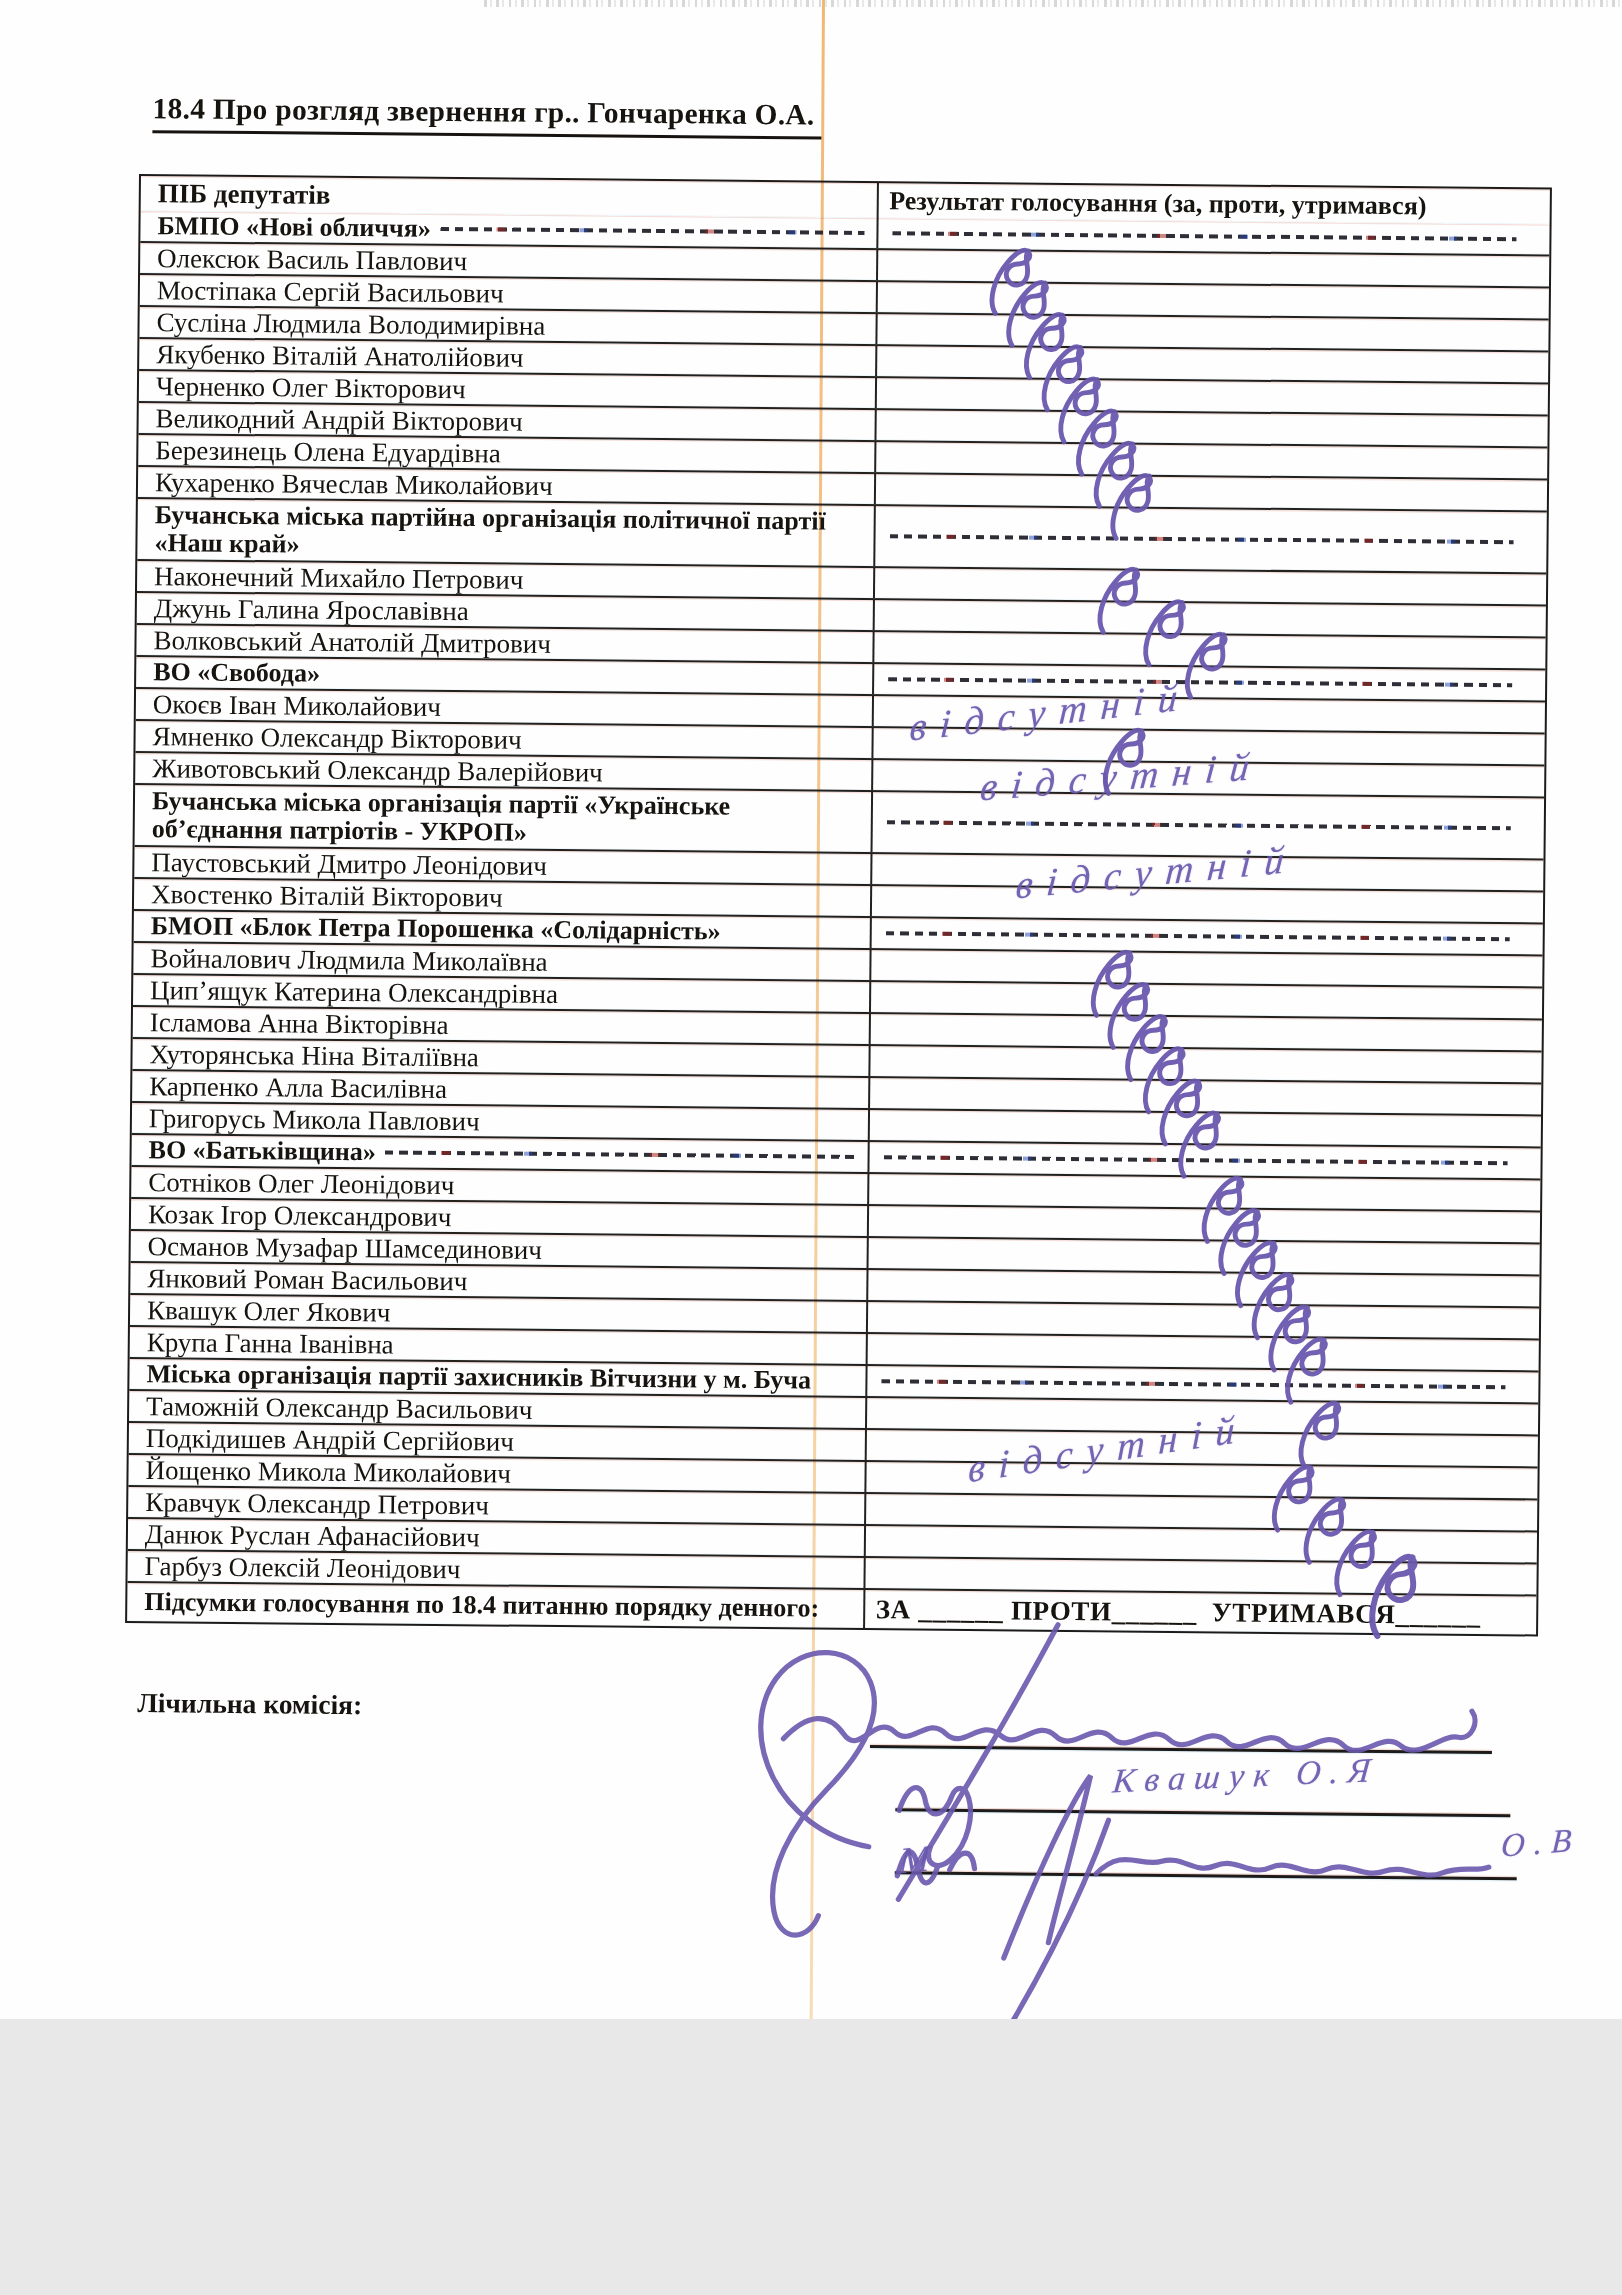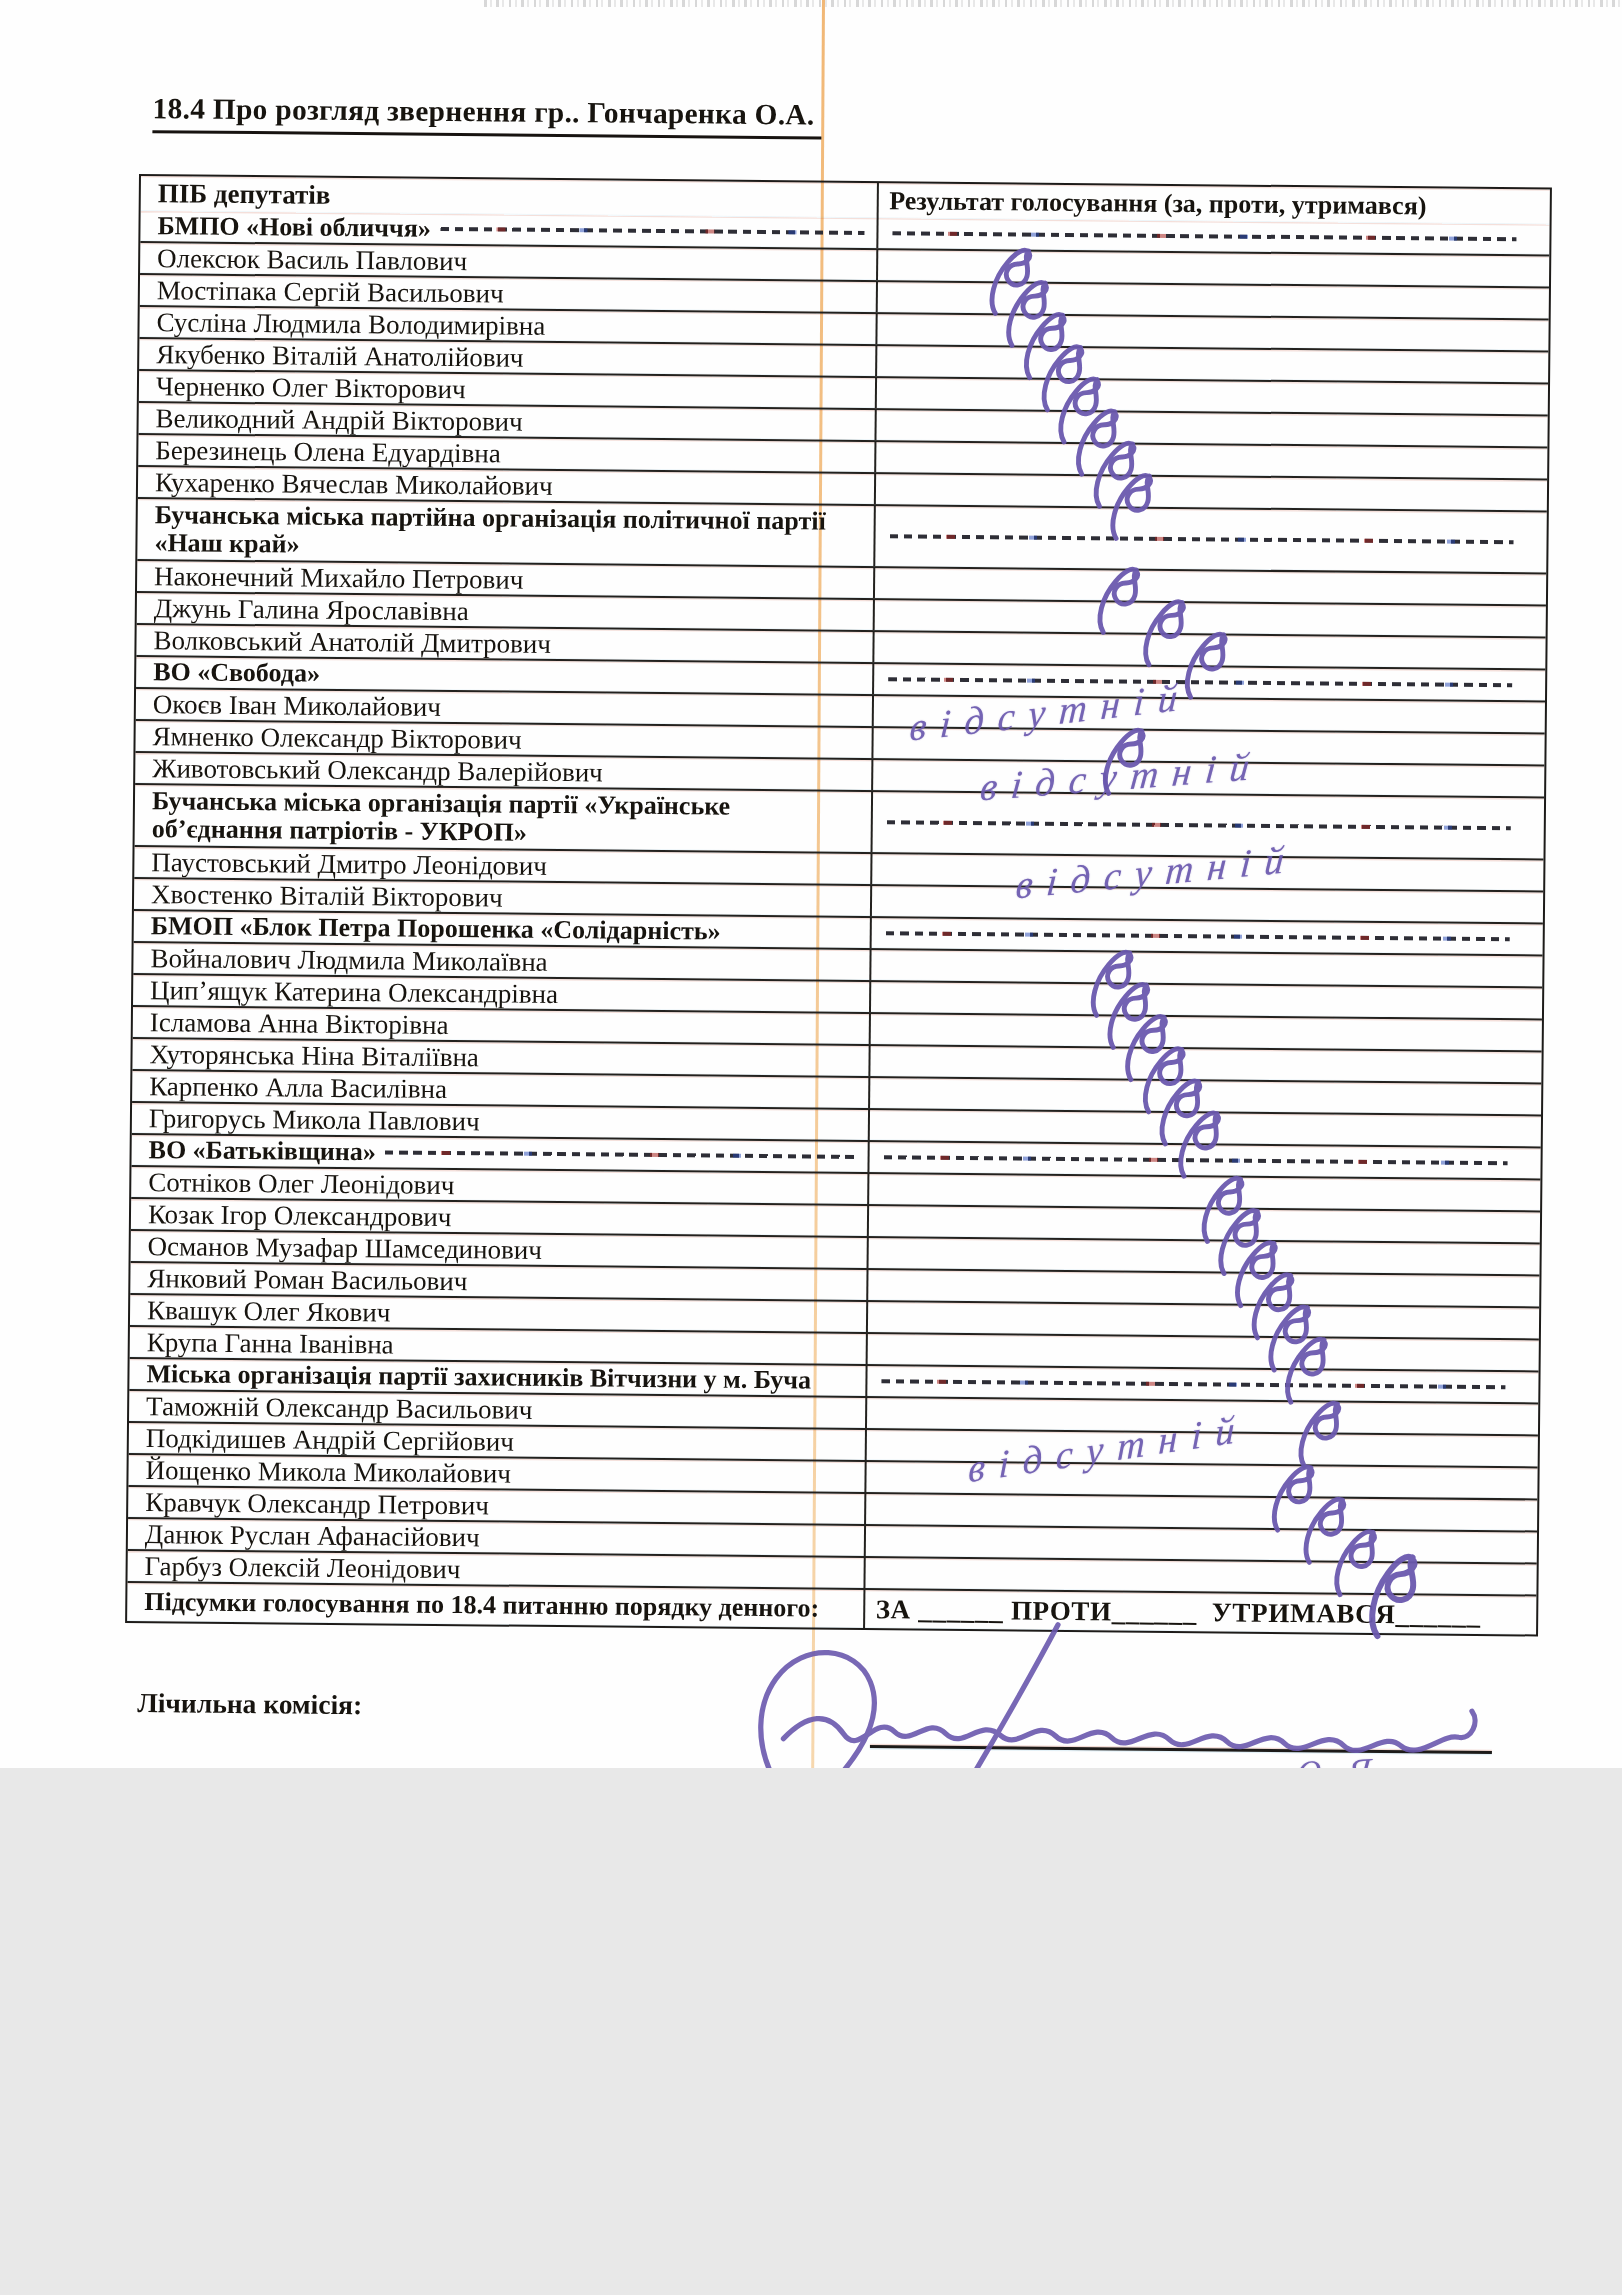--- a/index.html
+++ b/index.html
@@ -1,16 +1,16 @@
 <!DOCTYPE html>
 <html lang="uk" style="font-size:10.5px"><head>
 <meta charset="utf-8">
 <style>
   html,body{margin:0;padding:0;background:#e8e8e8;}
-  .page{position:relative;width:1623px;height:1768px;background:#fefefe;overflow:hidden;
+  .page{position:relative;width:1623px;height:2019px;background:#fefefe;overflow:hidden;
         font-family:"Liberation Serif","DejaVu Serif",serif;color:#17140f;}
   
   .top-edge{position:absolute;left:484px;top:0;width:1139px;height:7.2px;opacity:.38;
     background:repeating-linear-gradient(90deg,rgba(70,70,72,.55) 0 2.6px,transparent 2.6px 5.9px,
       rgba(110,110,112,.4) 5.9px 7.9px,transparent 7.9px 12.4px);}
   .fold{position:absolute;left:822px;top:0;width:2.6px;height:2295px;transform:rotate(.35deg);
     transform-origin:top;background:linear-gradient(180deg,rgba(238,166,84,.8),rgba(242,196,128,.5));}
   .content{position:absolute;inset:0;transform:rotate(.55deg);transform-origin:139px 174px;}
   
   .title{position:absolute;left:152px;top:92px;font-size:29.4px;font-weight:bold;letter-spacing:0.3px;

